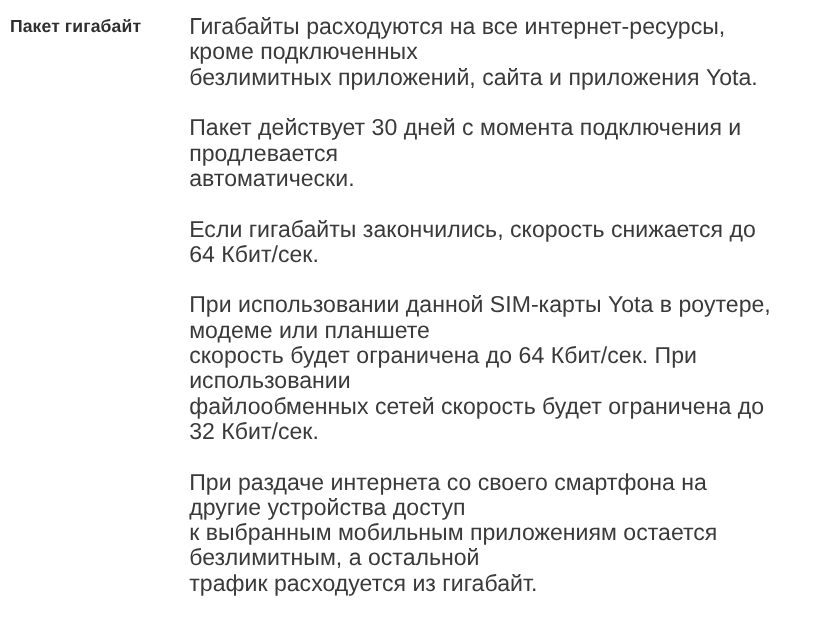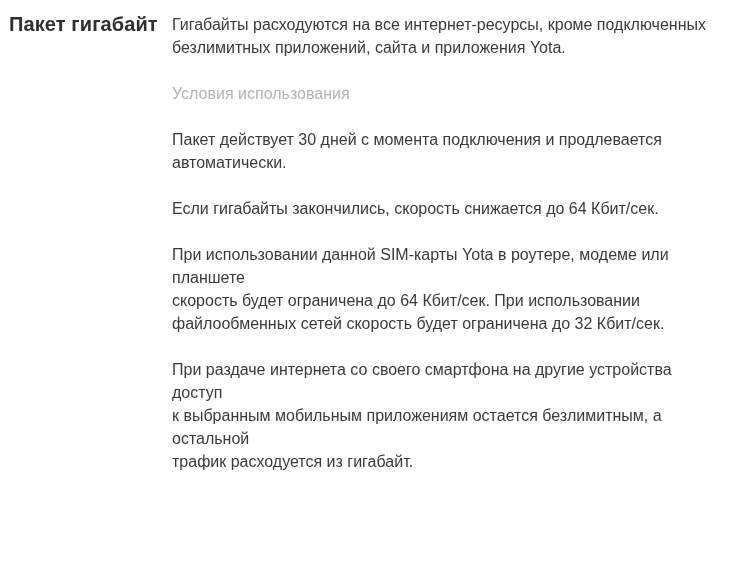--- a/index.html
+++ b/index.html
@@ -22,35 +22,35 @@
     box-sizing: border-box;
   }
   .col-term {
     width: 172px;
     flex: 0 0 172px;
     padding-left: 9px;
     box-sizing: border-box;
   }
   .term-title {
     margin: 0;
-    font-size: 20px;
+    font-size: 16px;
     line-height: 23px;
     font-weight: bold;
     color: #2f2f2f;
     letter-spacing: 0.1px;
   }
   .col-content {
     flex: 1 1 auto;
     max-width: 545px;
     padding-right: 10px;
     box-sizing: border-box;
   }
   .para {
     margin: 0 0 23px 0;
-    font-size: 16px;
+    font-size: 21px;
     line-height: 23px;
     font-weight: 400;
     white-space: pre-line;
     color: #3a3a3a;
   }
   .para:last-child {
     margin-bottom: 0;
   }
   .subsection-title {
     margin: 0 0 23px 0;
@@ -63,21 +63,20 @@
 </head>
 <body>
 
 <div class="details-row">
   <div class="col-term">
     <h3 class="term-title">Пакет гигабайт</h3>
   </div>
   <div class="col-content">
     <p class="para">Гигабайты расходуются на все интернет-ресурсы, кроме подключенных
 безлимитных приложений, сайта и приложения Yota.</p>
-    <h4 class="subsection-title">Условия использования</h4>
     <p class="para">Пакет действует 30 дней с момента подключения и продлевается
 автоматически.</p>
     <p class="para">Если гигабайты закончились, скорость снижается до 64 Кбит/сек.</p>
     <p class="para">При использовании данной SIM-карты Yota в роутере, модеме или планшете
 скорость будет ограничена до 64 Кбит/сек. При использовании
 файлообменных сетей скорость будет ограничена до 32 Кбит/сек.</p>
     <p class="para">При раздаче интернета со своего смартфона на другие устройства доступ
 к выбранным мобильным приложениям остается безлимитным, а остальной
 трафик расходуется из гигабайт.</p>
   </div>

